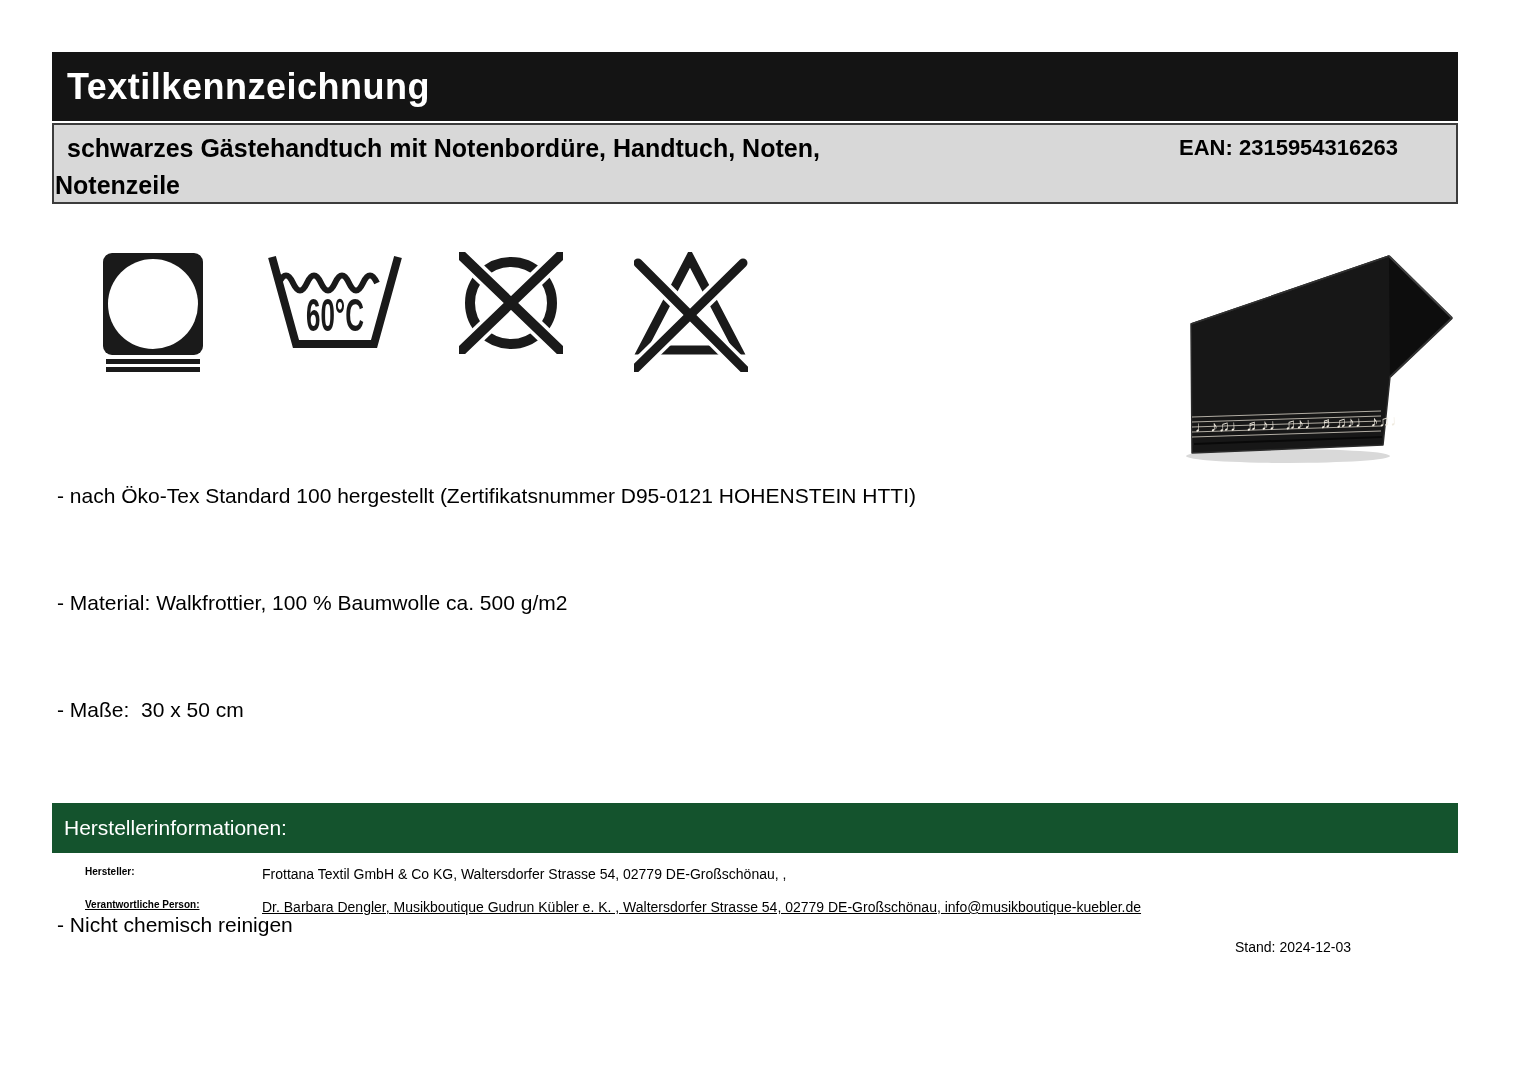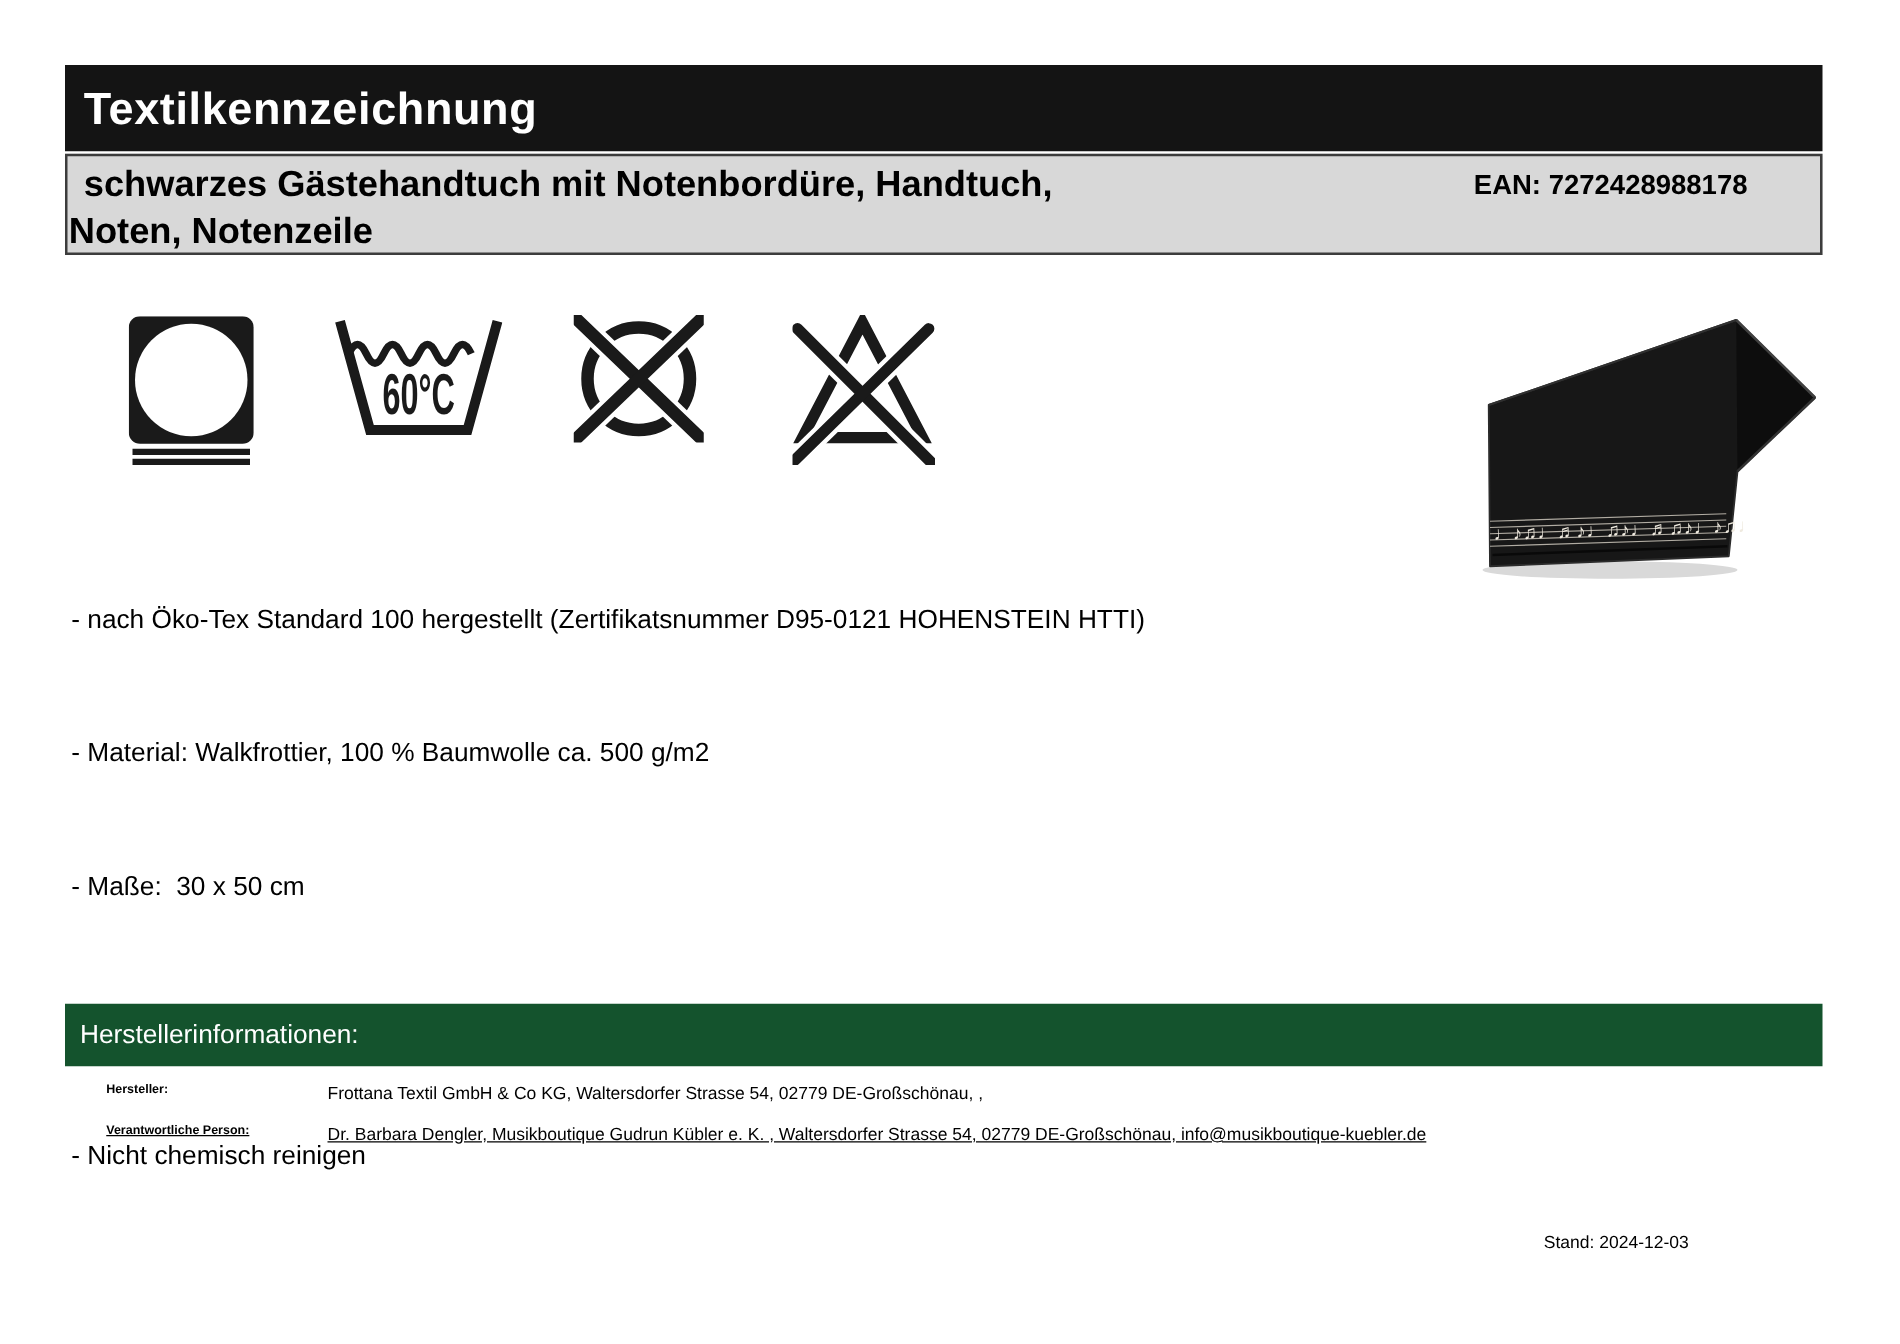--- a/index.html
+++ b/index.html
@@ -17,21 +17,21 @@
   .title-bar h1 {
     margin:0 0 0 15px; color:#ffffff; font-size:36px; font-weight:bold;
     letter-spacing:0.5px;
   }
   .subtitle-bar {
     left:52px; top:123px; width:1406px; height:81px;
     background:#d8d8d8; border:2px solid #3c3c3c; box-sizing:border-box;
   }
   .product-title {
     position:absolute; left:1px; top:5px; width:840px;
-    font-size:29px; font-weight:bold; line-height:37px; text-indent:12px;
+    font-size:25px; font-weight:bold; line-height:37px; text-indent:12px;
   }
   .ean {
     position:absolute; right:58px; top:10px;
     font-size:22px; font-weight:bold;
   }
 
   
   .care-icon { position:absolute; }
 
   
@@ -47,34 +47,34 @@
   .man-bar {
     left:52px; top:803px; width:1406px; height:50px;
     background:#14532d; display:flex; align-items:center;
   }
   .man-bar .man-heading { margin-left:12px; color:#ffffff; font-size:21px; font-weight:normal; }
   .man-label { position:absolute; left:85px; font-size:10px; font-weight:bold; }
   .man-value { position:absolute; left:262px; font-size:14px; }
   .row1 { top:866px; }
   .row2 { top:899px;text-decoration:underline; }
 
-  .stand { position:absolute; top:985px; right:165px; font-size:14px;margin-left:11px; }
+  .stand { position:absolute; top:939px; right:165px; font-size:14px;margin-left:11px; }
 </style>
 </head>
 <body>
 
 <div class="page">
 
   <header class="abs title-bar">
     <h1>Textilkennzeichnung</h1>
   </header>
 
   <div class="abs subtitle-bar">
     <div class="product-title">schwarzes Gästehandtuch mit Notenbordüre, Handtuch, Noten, Notenzeile</div>
-    <div class="ean">EAN: 7272428988178</div>
+    <div class="ean">EAN: 2315954316263</div>
   </div>
 
   <svg class="care-icon" style="left:103px; top:253px;" width="100" height="120" viewBox="0 0 100 120">
     <rect x="0" y="0" width="100" height="102" rx="9" fill="#1a1a1a"></rect>
     <circle cx="50" cy="51" r="45" fill="#ffffff"></circle>
     <rect x="3" y="106" width="94" height="5" fill="#1a1a1a"></rect>
     <rect x="3" y="114" width="94" height="5" fill="#1a1a1a"></rect>
   </svg>
 
   <svg class="care-icon" style="left:268px; top:255px;" width="134" height="96" viewBox="0 0 134 96">

